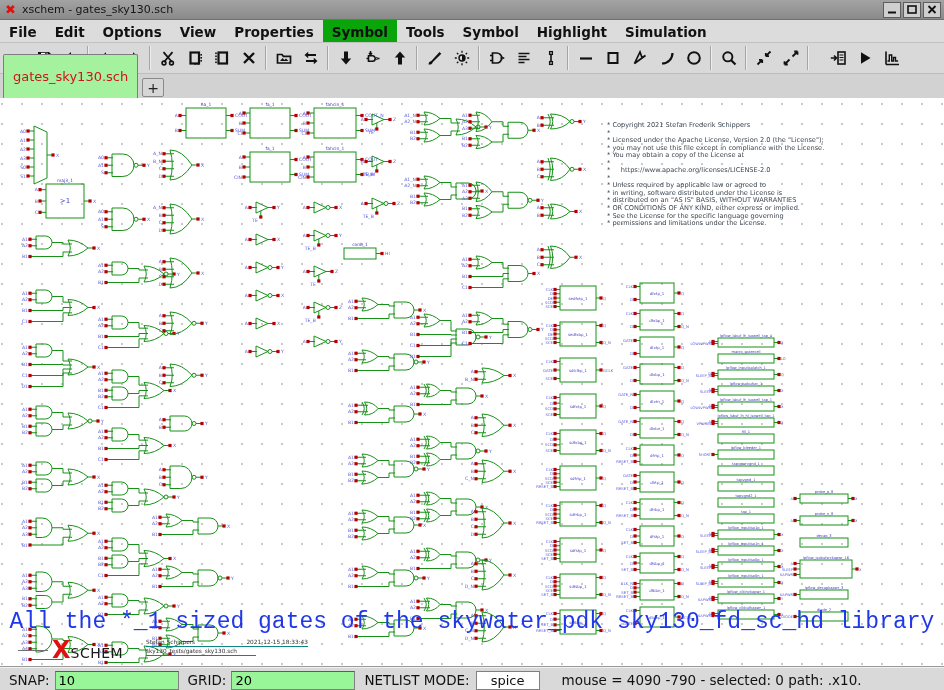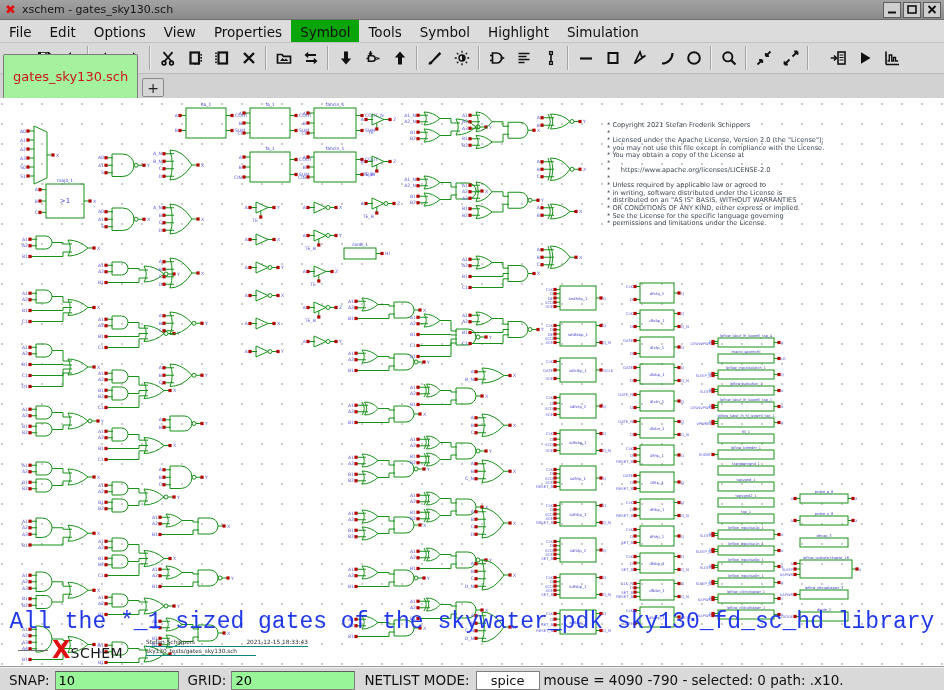--- a/index.html
+++ b/index.html
@@ -11,21 +11,21 @@
     display:flex;align-items:center;border-bottom:1px solid #6f6f6f;}
   .tb-icon{color:#e01010;font-weight:bold;font-size:13px;margin:0 6px 0 5px;line-height:1;}
   .tb-title{font-size:11px;color:#161616;}
   .tb-btns{margin-left:auto;display:flex;gap:2px;padding-right:3px;}
   .tb-btn{width:16px;height:14px;background:#cfcfcf;border:1px solid #5e5e5e;
     display:flex;align-items:center;justify-content:center;}
   .tb-btn svg{display:block;}
   
   .menubar{height:22px;background:#dcdcdc;display:flex;align-items:stretch;
     font-size:13.5px;color:#111;border-bottom:1px solid #c2c2c2;}
-  .menu-item{padding:2px 9px 0 9px;display:flex;align-items:center;cursor:default;}
+  .menu-item{padding:2px 9px 0 9px;display:flex;align-items:center;cursor:default;font-weight:bold;}
   .menu-item.active{background:#0aa50a;}
   .menu-right{margin-left:auto;display:flex;}
   .menu-right .menu-item{border-left:1px solid #9f9f9f;padding:0 10px;}
   
   .toolbar{height:30px;background:#d9d9d9;display:flex;align-items:center;
     padding-left:3px;border-bottom:1px solid #bdbdbd;}
   .tool-btn{width:27px;height:26px;display:flex;align-items:center;justify-content:center;}
   .tool-sep{width:0;height:24px;border-left:1px solid #a5a5a5;border-right:1px solid #ededed;margin:0 3px;}
   .tool-gap{width:12px;}
   
@@ -52,21 +52,21 @@
   .tb-row1{display:flex;justify-content:space-between;padding-bottom:1px;border-bottom:1px solid #0e8585;}
   .tb-row2{padding-top:1px;padding-bottom:1px;border-bottom:1px solid #0e8585;width:110px;}
   
   .statusbar{height:26px;border-top:1px solid #9a9a9a;box-shadow:inset 0 1px 0 #f2f2f2;
     background:#d9d9d9;display:flex;align-items:center;font-size:13.5px;color:#111;}
   .sb-label{margin-left:9px;}
   .sb-input{width:116px;height:17px;border:1px solid #808080;border-top-color:#5c5c5c;
     font-size:13px;font-family:"DejaVu Sans",sans-serif;padding:0 3px;margin-left:5px;}
   .sb-mode{width:62px;height:17px;background:#ffffff;border:1px solid #808080;
     display:inline-flex;align-items:center;justify-content:center;font-size:13px;margin-left:6px;}
-  .sb-msg{margin-left:4px;}
+  .sb-msg{margin-left:22px;}
 </style>
 </head>
 <body>
 
 <div class="app">
 
   <div class="titlebar">
     <span class="tb-icon">✖</span>
     <span class="tb-title">xschem - gates_sky130.sch</span>
     <span class="tb-btns">

